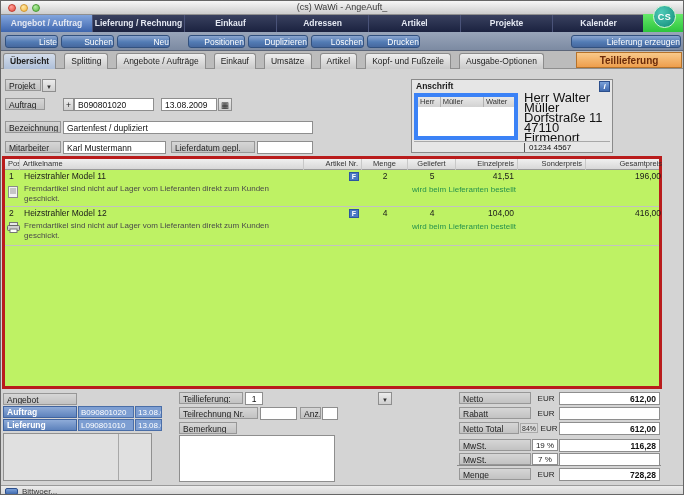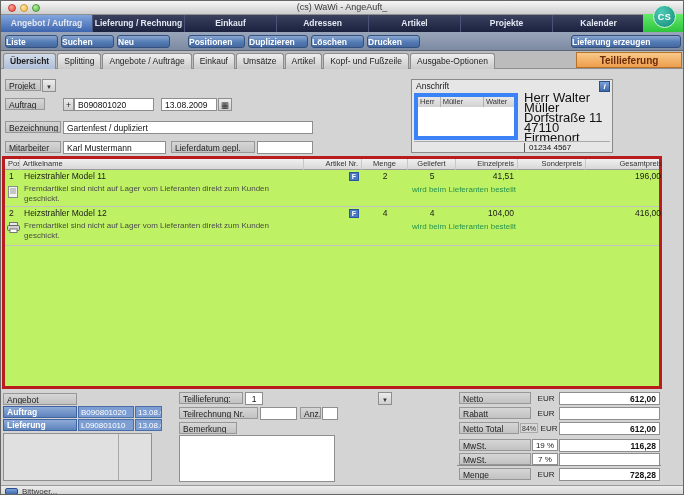--- a/index.html
+++ b/index.html
@@ -14,36 +14,36 @@
 .ttl{position:absolute;left:0;width:100%;text-align:center;line-height:13px;font-size:9px;color:#3a3a3a}
 
 .brand{position:absolute;right:0;top:13px;width:40px;height:18px;background:linear-gradient(#66e969,#2dc43e);z-index:6}
 .cs{position:absolute;right:7px;top:4px;width:23px;height:23px;border-radius:50%;background:radial-gradient(circle at 35% 30%,#4ecab8,#108a76);border:1px solid #d8f8d8;color:#fff;font-weight:bold;font-size:9px;text-align:center;line-height:22px;letter-spacing:.5px;z-index:7}
 
 .nav{position:absolute;left:0;top:14px;width:644px;height:17px;display:flex;background:#141a30}
 .ntab{flex:0 0 92px;height:17px;line-height:17px;text-align:center;color:#e4e8f2;font-size:8.5px;font-weight:bold;background:linear-gradient(#39415f,#1b2240);border-right:1px solid #4a5379;white-space:nowrap;overflow:hidden}
 .ntab.act{background:linear-gradient(#83a6de,#3d65ad)}
 
 .tbrow{position:absolute;left:0;top:31px;width:684px;height:19px;background:linear-gradient(#99a5ba,#7c8aa2);border-bottom:1px solid #5c6679}
-.btn{position:absolute;top:3px;height:13px;line-height:12px;text-align:left;color:#fff;font-size:8.5px;font-weight:bold;background:linear-gradient(#8ba6d0,#527bb4 55%,#46689e);border:1px solid #32517f;border-radius:3px;white-space:nowrap;overflow:hidden}
+.btn{position:absolute;top:3px;height:13px;line-height:12px;text-align:right;color:#fff;font-size:8.5px;font-weight:normal;background:linear-gradient(#8ba6d0,#527bb4 55%,#46689e);border:1px solid #32517f;border-radius:3px;white-space:nowrap;overflow:hidden}
 
 .stabsbar{position:absolute;left:0;top:50px;width:684px;height:18px;background:#bcbcbc;border-bottom:1px solid #8f8f8f}
-.stabs{position:absolute;left:2px;top:2px;display:flex;gap:1px}
+.stabs{position:absolute;left:2px;top:2px;display:flex;gap:8px}
 .stab{height:16px;line-height:15px;padding:0 6px;font-size:8.5px;color:#222;background:linear-gradient(#efefef,#c9c9c9);border:1px solid #8c8c8c;border-bottom:none;border-radius:3px 3px 0 0;white-space:nowrap}
 .stab.act{background:linear-gradient(#d4ddeb,#aebfd8);font-weight:bold}
 .badge{position:absolute;right:3px;top:1px;width:106px;height:16px;line-height:15px;text-align:center;font-size:10px;font-weight:bold;color:#6b2a08;background:linear-gradient(#f8c98a,#ee9e4c);border:1px solid #b5722a}
 
 .lb{position:absolute;height:12px;line-height:10px;padding:1px 3px 0;background:linear-gradient(#d6d6d6,#c2c2c2);border:1px solid #979797;font-size:8.5px;color:#222;white-space:nowrap;overflow:hidden}
 .fld{position:absolute;height:13px;line-height:11px;padding:1px 3px 0;background:#fff;border:1px solid #8e8e8e;font-size:8.5px;color:#111;white-space:nowrap;overflow:hidden}
 .vf{text-align:right;font-weight:bold}
 .sq{position:absolute;height:13px;text-align:center;line-height:12px;background:linear-gradient(#ececec,#cfcfcf);border:1px solid #8e8e8e;font-size:8.5px}
 .chev{font-size:6px;color:#333}
 
 .ansch{position:absolute;left:410px;top:78px;width:202px;height:74px;background:#e6e6e6;border:1px solid #8a8a8a}
-.ansch-t{position:absolute;left:4px;top:1px;font-weight:normal;font-size:8.5px}
+.ansch-t{position:absolute;left:4px;top:1px;font-weight:bold;font-size:8.5px}
 .ibtn{position:absolute;right:2px;top:1px;width:11px;height:11px;background:linear-gradient(#7aa0d8,#3f69ae);border:1px solid #2c4f8c;color:#fff;font-size:8px;font-weight:bold;font-style:italic;text-align:center;line-height:10px}
 .alist{position:absolute;left:2px;top:13px;width:104px;height:47px;background:#fff;border:4px solid #3b82f6;display:flex}
 .alh{height:10px;background:linear-gradient(#e8e8e8,#d2d2d2);border-right:1px solid #b0b0b0;font-size:7.5px;color:#333;padding:0 2px;line-height:10px;white-space:nowrap;overflow:hidden}
 .addr{position:absolute;left:112px;top:13px;font-size:13px;line-height:10px;color:#111}
 .ahr{position:absolute;left:2px;right:2px;top:61px;border-top:1px solid #a8a8a8}
 .phone{position:absolute;left:112px;top:63px;font-size:8px;color:#111;border-left:1px solid #555;padding-left:4px;line-height:9px}
 
 .tbl{position:absolute;left:1px;top:155px;width:660px;height:233px;background:#bef264;border:3px solid #b91c1c}
 .thead{position:absolute;left:0;top:0;width:100%;height:11px;background:linear-gradient(#f0f0f0,#d8d8d8);border-bottom:1px solid #9a9a9a}
 .th{position:absolute;top:0;height:11px;line-height:10px;font-size:7.5px;color:#333;border-right:1px solid #c8c8c8;padding:0 3px;white-space:nowrap;overflow:hidden}

